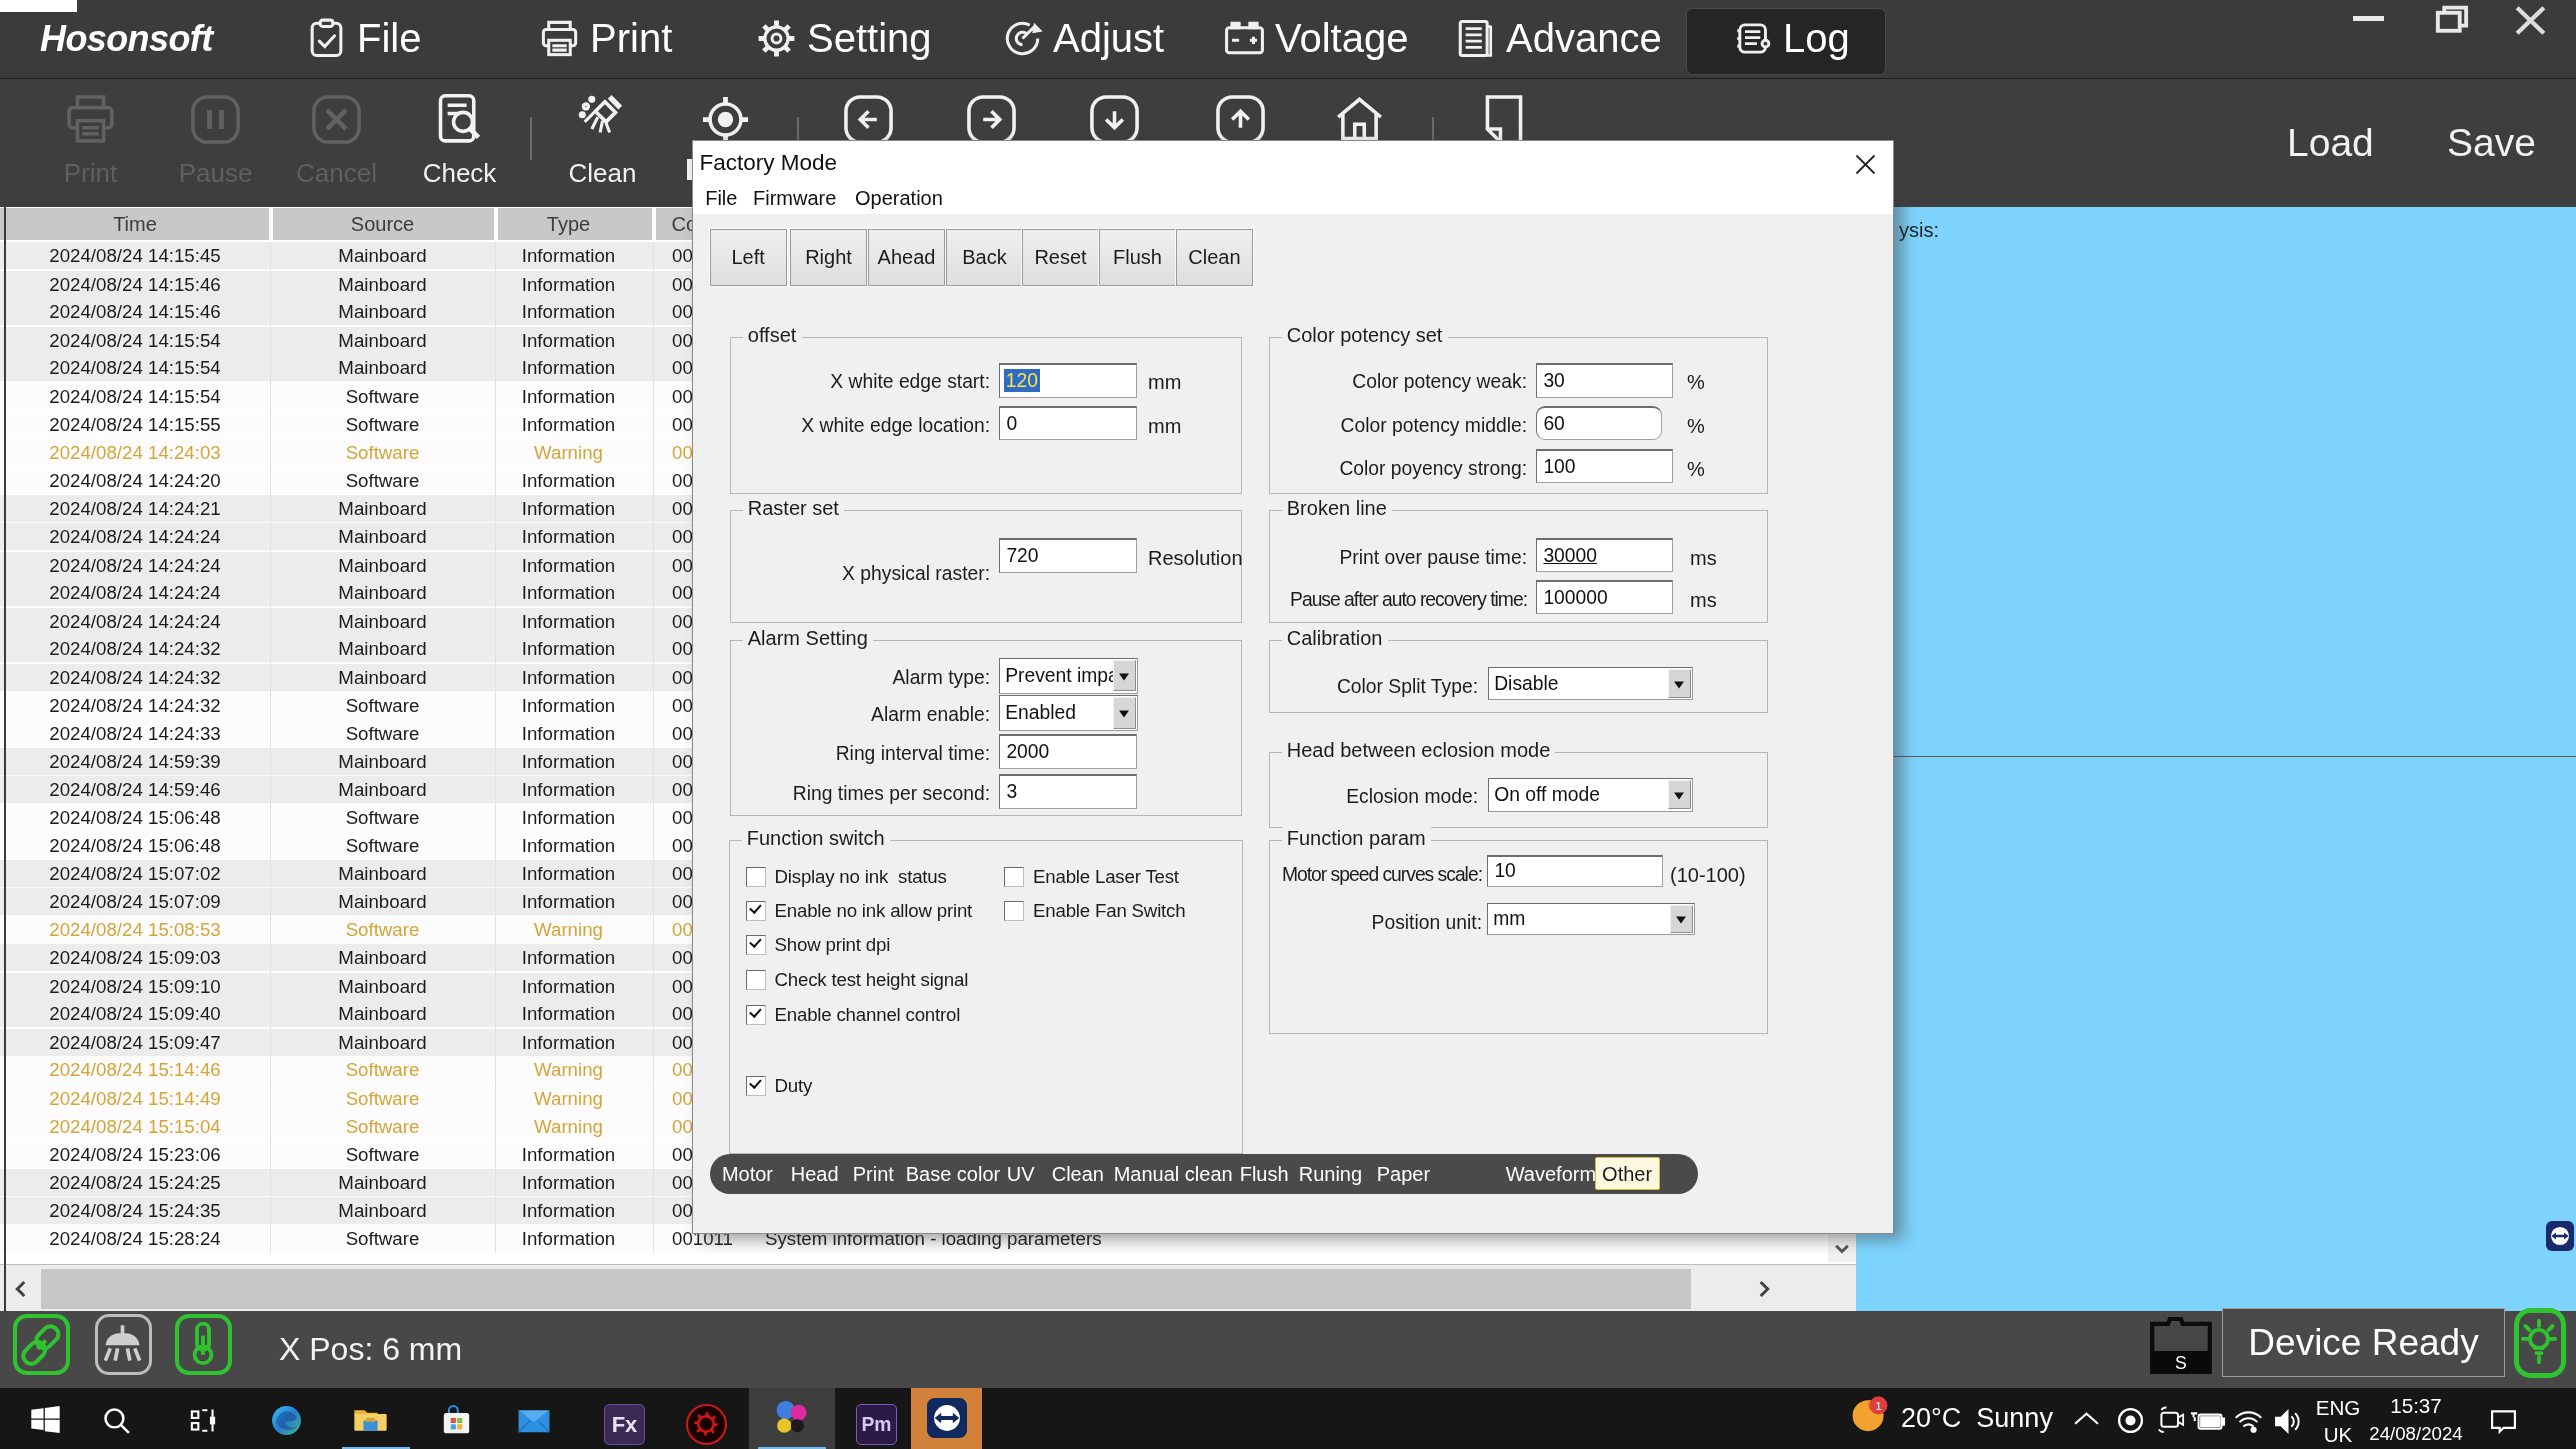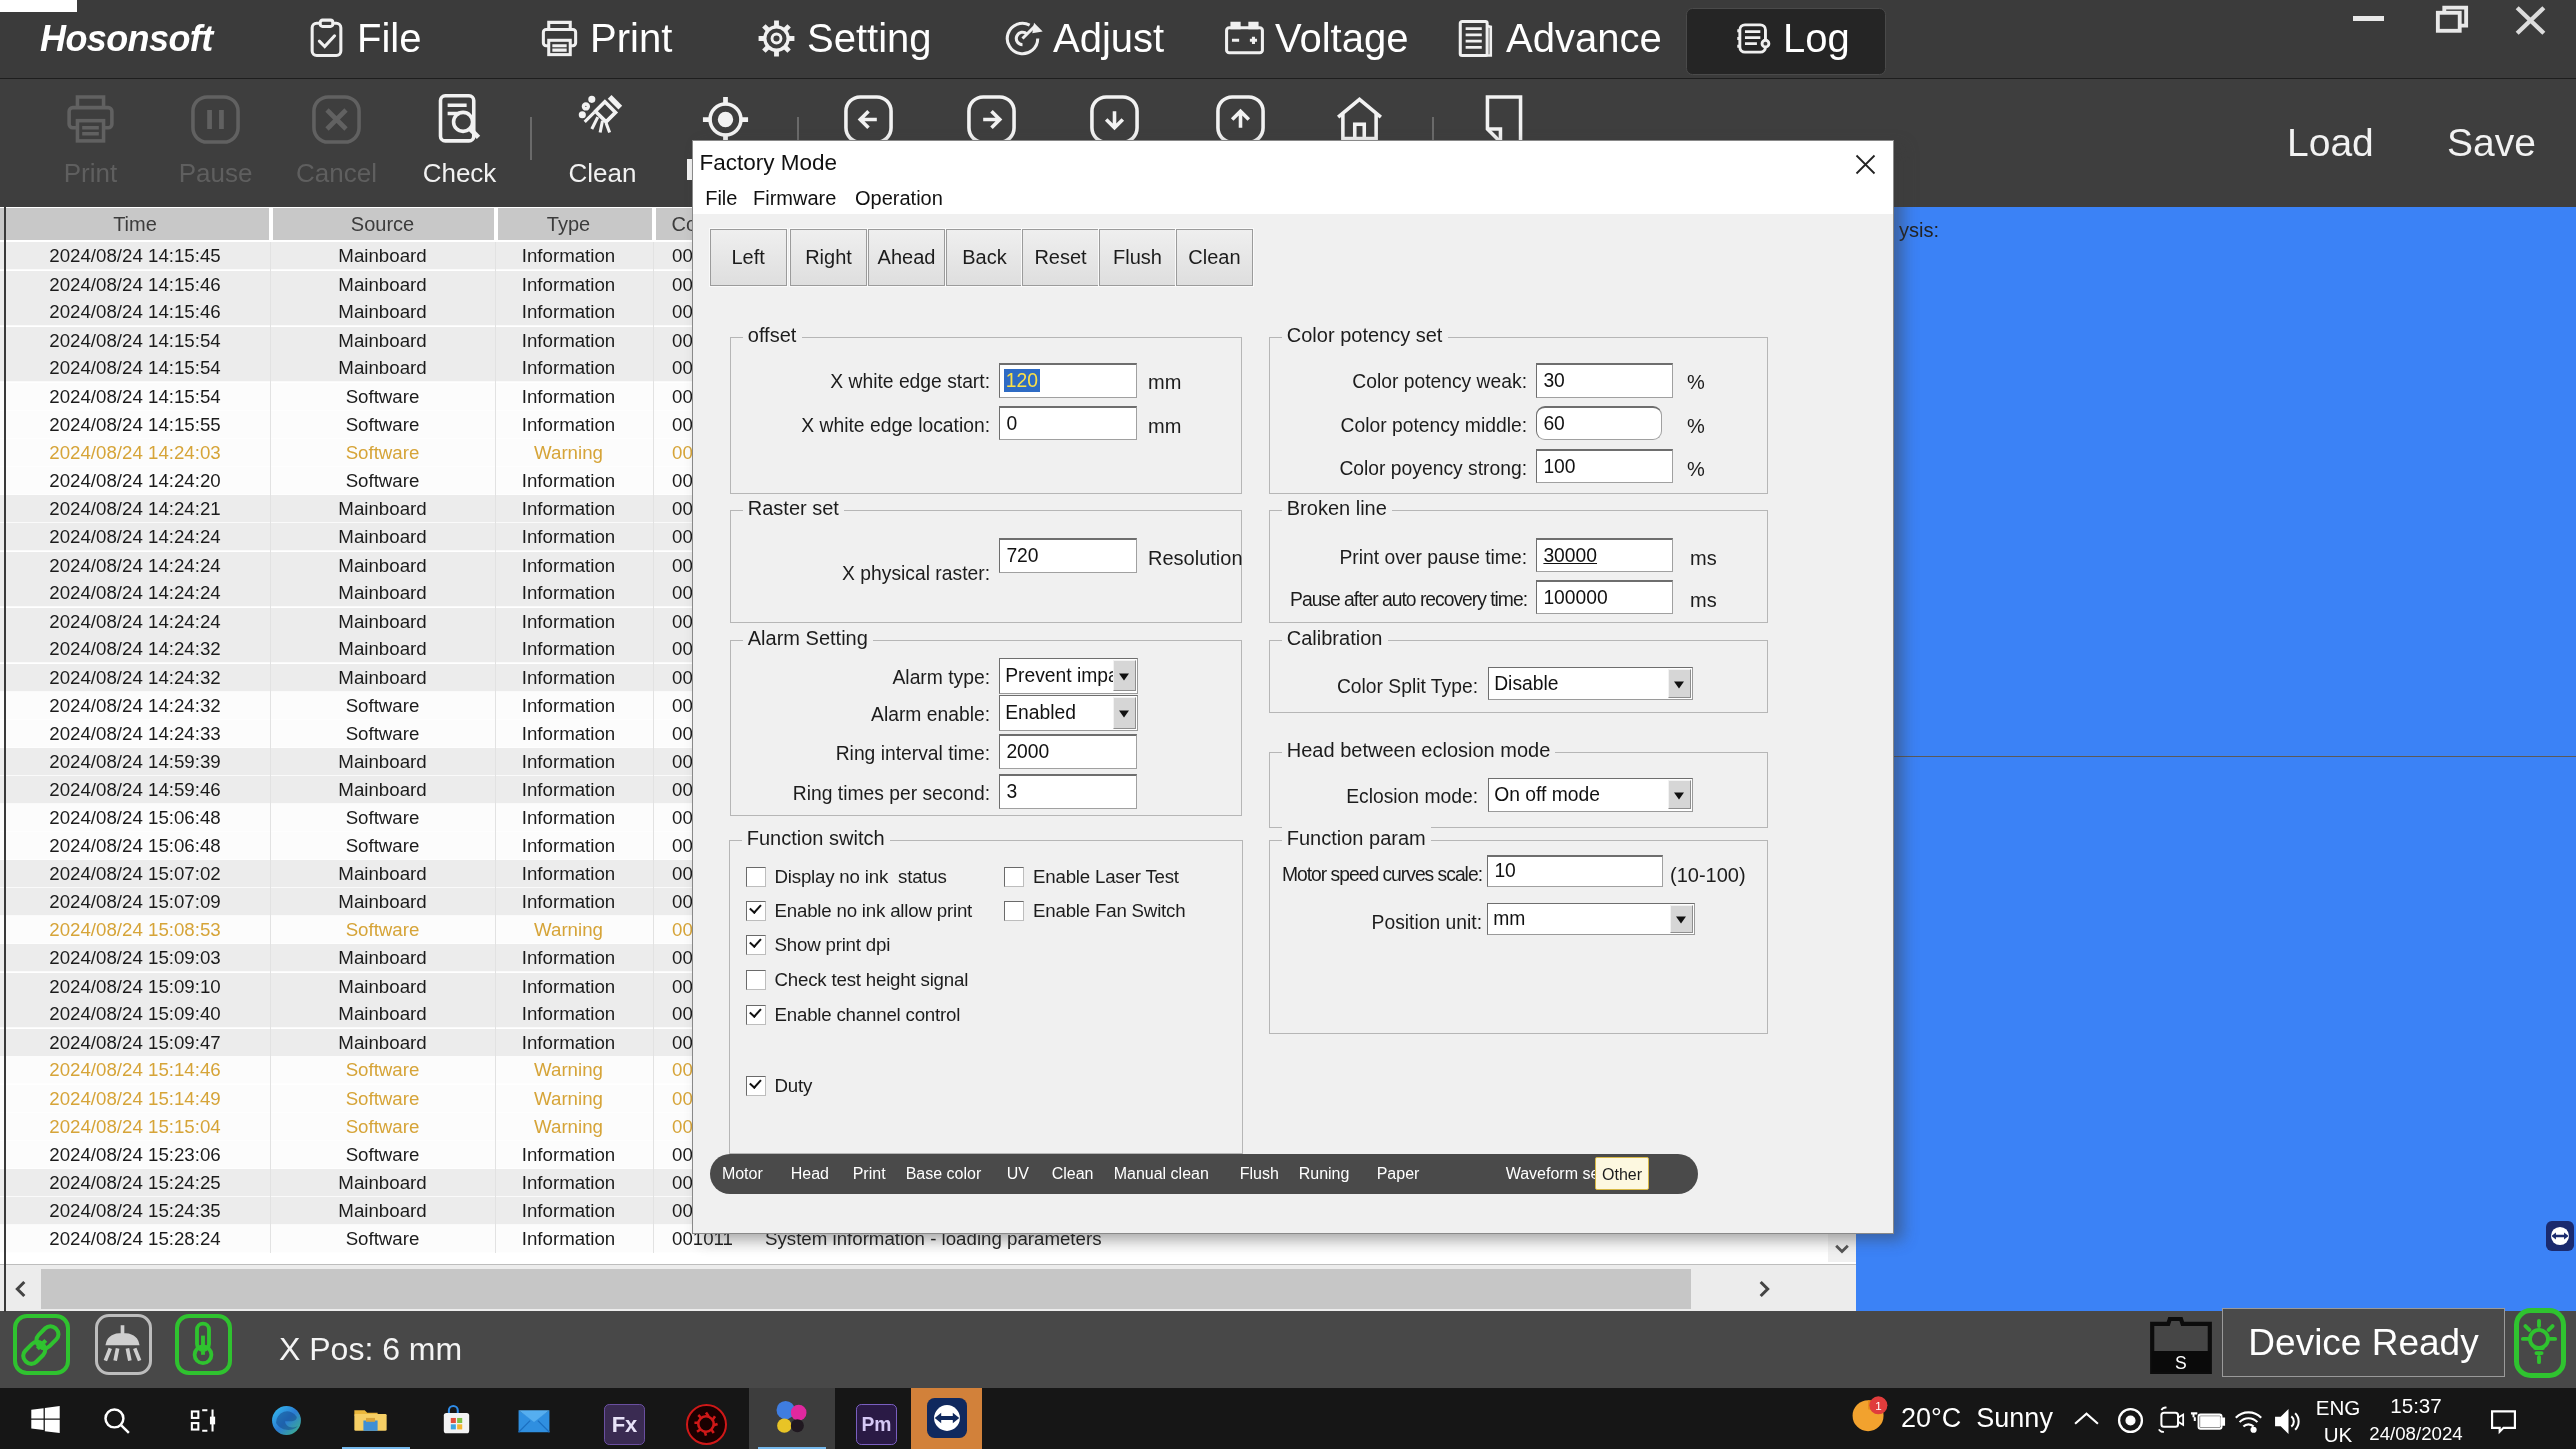--- a/index.html
+++ b/index.html
@@ -48,21 +48,21 @@
   .flabel { position:absolute; font-size:19.3px; color:#1c1c1c; text-align:right; }
   .funit { position:absolute; font-size:20px; color:#1c1c1c; }
   .combo { position:absolute; background:#fff; border-top:1.9px solid #6e6e6e; border-left:1.9px solid #6e6e6e; border-right:1.9px solid #9a9a9a; border-bottom:1.9px solid #9a9a9a; font-size:19.3px; color:#111; }
   .combo .val { position:absolute; left:5.2px; top:0; bottom:0; display:flex; align-items:center; white-space:nowrap; overflow:hidden; }
   .combo .btn { position:absolute; right:1.3px; top:1.3px; bottom:1.3px; width:23px; background:#d6d6d6; border:1.3px solid #8e8e8e; border-top-color:#f2f2f2; border-left-color:#f2f2f2; }
   .combo .btn:after { content:""; position:absolute; left:50%; top:50%; transform:translate(-50%,-35%); border-left:5.8px solid transparent; border-right:5.8px solid transparent; border-top:7.7px solid #111; }
   .cbrow { position:absolute; font-size:18.7px; letter-spacing:-0.2px; color:#1c1c1c; display:flex; align-items:center; }
   .cbox { width:20px; height:20px; background:#fff; border-width:1.9px 1.3px 1.3px 1.9px; border-style:solid; border-color:#6a6a6a #bdbdbd #bdbdbd #6a6a6a; margin-right:9px; position:relative; flex:none; }
   .cbox.ck:after { content:""; position:absolute; left:3.2px; top:1.9px; width:9px; height:5.2px; border-left:2.6px solid #111; border-bottom:2.6px solid #111; transform:rotate(-48deg); }
   .dbtn { position:absolute; top:88px; width:77px; height:57px; background:linear-gradient(#efefef,#dedede); border:1.3px solid #9b9b9b; outline:0.6px solid #fafafa; font-size:20px; color:#1c1c1c; text-align:center; line-height:55px; }
-  #dtabs { position:absolute; left:16.7px; top:1013px; width:988px; height:40px; background:#4a4a4a; color:#fff; font-size:16px;border-radius:20px; }
+  #dtabs { position:absolute; left:16.7px; top:1013px; width:988px; height:40px; background:#4a4a4a; color:#fff; font-size:20px;border-radius:20px; }
   .dtab { position:absolute; top:0; height:40px; line-height:40px; }
 </style>
 </head>
 <body>
 <div class="abs" id="topbar">
   <div style="position:absolute;left:0;top:0;width:77px;height:11.6px;background:#fff;"></div>
   <div style="position:absolute;left:40px;top:18px;font-size:36px;font-weight:bold;font-style:italic;color:#fff;letter-spacing:-0.6px;">Hosonsoft</div>
   <div class="mitem" style="left:305px;">
     <svg width="43" height="43" viewBox="0 0 48 48" fill="none" stroke="#f0f0f0" stroke-width="3.4">
         <rect x="8" y="7" width="32" height="36" rx="5"></rect>
@@ -435,21 +435,21 @@
     </div>
   <div class="colline" style="left:270px;top:35px;height:1011px;"></div>
   <div class="colline" style="left:495px;top:35px;height:1011px;"></div>
   <div class="colline" style="left:653px;top:35px;height:1011px;"></div>
   <div style="position:absolute;left:1828px;top:1027px;width:28px;height:28px;background:#f0f0f0;">
     <svg width="28" height="28" viewBox="0 0 24 24" fill="none" stroke="#555" stroke-width="2.4">
         <path d="M7 10 l5 5 l5 -5"></path>
       </svg>
   </div>
 </div>
-<div class="abs" id="rightpanel" style="left:1856px; top:207px; width:720px; height:1104px; background:#3b82f6;">
+<div class="abs" id="rightpanel" style="left:1856px; top:207px; width:720px; height:1104px; background:#7dd3fc;">
   <div style="position:absolute;left:43px;top:11.6px;font-size:20px;color:#222;">ysis:</div>
   <div style="position:absolute;left:0;top:549px;width:720px;height:1.3px;background:#5a5a5a;"></div>
 </div>
 <div class="abs" style="left:3.9px;top:207px;width:1.9px;height:1105px;background:#3a3a3a;z-index:3;"></div>
 <div class="abs" id="hscroll">
   <div style="position:absolute;left:41px;top:3.9px;width:1650px;height:40px;background:#c6c6c6;"></div>
   <svg style="position:absolute;left:7.7px;top:9.7px;" width="28" height="28" viewBox="0 0 24 24" fill="none" stroke="#444" stroke-width="2.6">
       <path d="M14 6 l-6 6 l6 6"></path>
     </svg>
   <svg style="position:absolute;left:1749px;top:9.7px;" width="28" height="28" viewBox="0 0 24 24" fill="none" stroke="#444" stroke-width="2.6">

